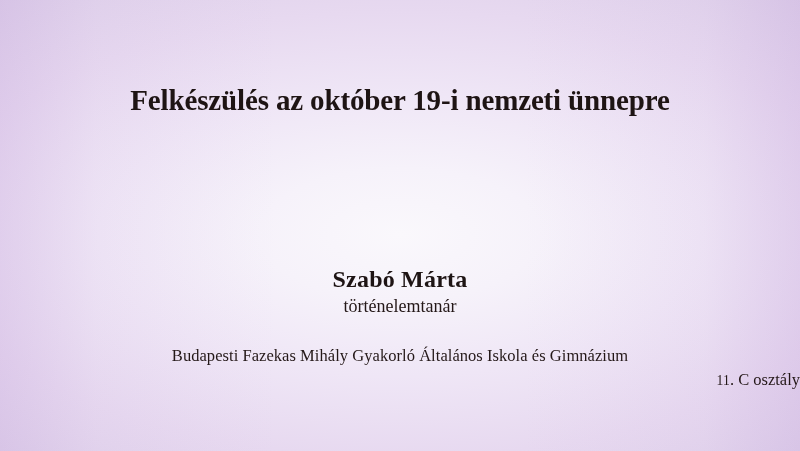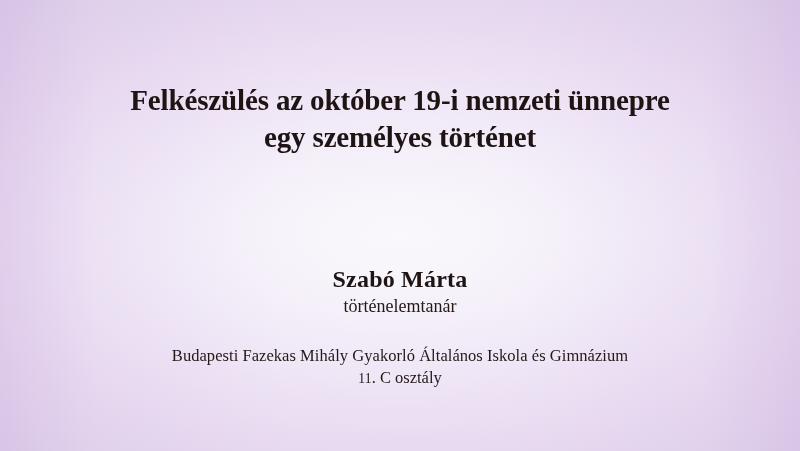--- a/index.html
+++ b/index.html
@@ -116,39 +116,39 @@
     font-size: 16.5px;
     line-height: 23px;
     letter-spacing: 0.05px;
     white-space: nowrap;
   }
   .school-class {
     display: block;
     color: #241818;
     font-weight: normal;
     font-size: 16.5px;
-    line-height: 17px;
+    line-height: 22px;
     margin-top: 2px;
     white-space: nowrap;
+    text-align: right;
   }
   
   .oldstyle-num {
     font-size: 0.82em;
     letter-spacing: 0.2px;
   }
 </style>
 </head>
 <body>
 
 <div class="slide">
   <div class="content">
 
     <div class="title-block">
       <span class="title-line">Felkészülés az október 19-i nemzeti ünnepre</span>
-      <span class="title-line">egy személyes történet</span>
     </div>
 
     <div class="author-block">
       <span class="author-name">Szabó Márta</span>
       <span class="author-role">történelemtanár</span>
     </div>
 
     <div class="school-block">
       <span class="school-name">Budapesti Fazekas Mihály Gyakorló Általános Iskola és Gimnázium</span>
       <span class="school-class"><span class="oldstyle-num">11</span><span>. C osztály</span></span>

